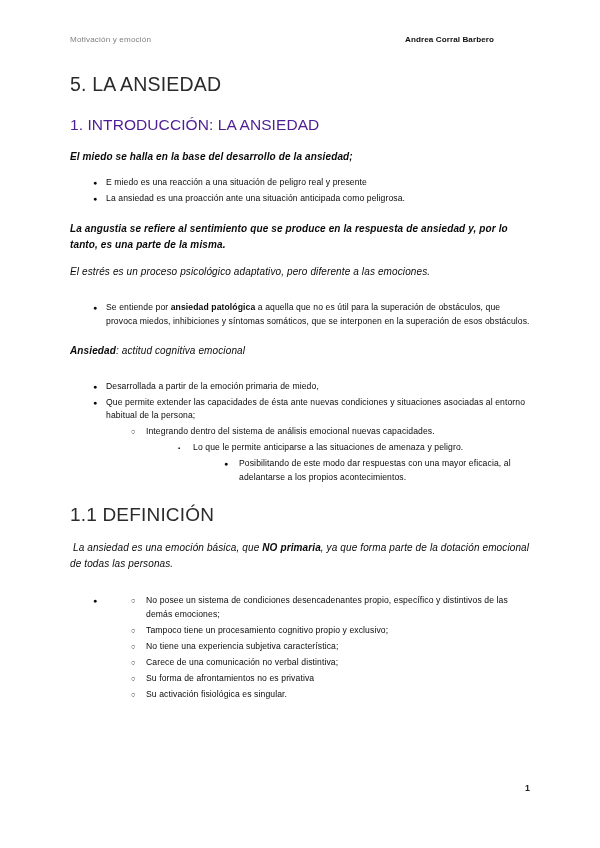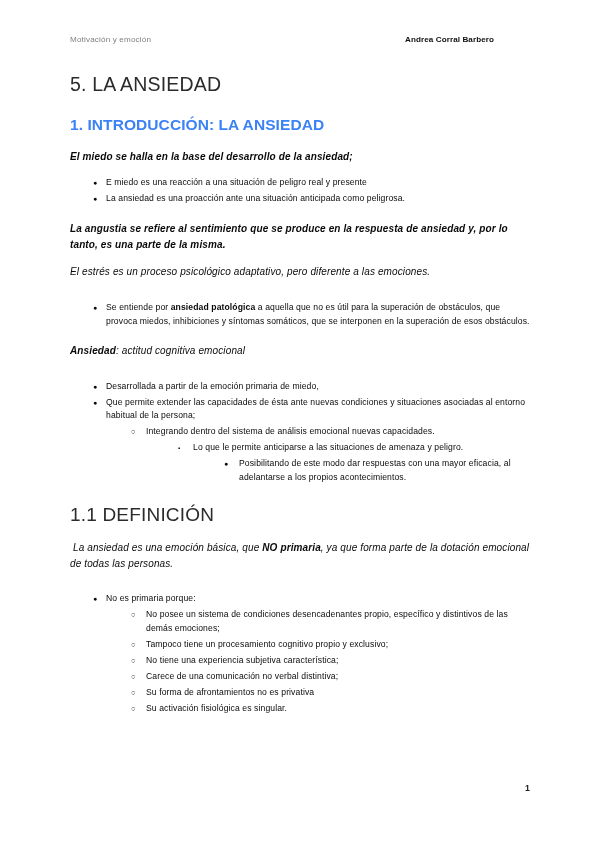--- a/index.html
+++ b/index.html
@@ -56,22 +56,22 @@
     font-size: 19.5px;
     font-weight: 300;
     color: #2b2b2b;
     letter-spacing: 0.01em;
     margin: 0 0 21px 0;
     line-height: 1.15;
   }
 
   .head-h2 {
     font-size: 15.5px;
-    font-weight: bold;
-    color: #3b82f6;
+    font-weight: normal;
+    color: #4c1d95;
     letter-spacing: 0.005em;
     margin: 0 0 14px 0;
     line-height: 1.2;
   }
 
   .head-h3 {
     font-size: 19px;
     font-weight: 400;
     color: #2b2b2b;
     letter-spacing: 0.01em;
@@ -236,21 +236,20 @@
 
     <h3 class="head-h3">1.1 DEFINICIÓN</h3>
 
     <p class="para indent"><span>La ansiedad es una emoción básica, que </span><b class="inl">NO primaria</b><span>, ya que forma parte de la dotación emocional de todas las personas.</span></p>
 
     <div class="gap-sm"></div>
 
     <ul class="lvl l1">
       <li>
         <span class="mk">●</span>
-        <span class="tx">No es primaria porque:</span>
 
         <ul class="lvl l2">
           <li>
             <span class="mk">○</span>
             <span class="tx">No posee un sistema de condiciones desencadenantes propio, específico y distintivos de las demás emociones;</span>
           </li>
           <li>
             <span class="mk">○</span>
             <span class="tx">Tampoco tiene un procesamiento cognitivo propio y exclusivo;</span>
           </li>

